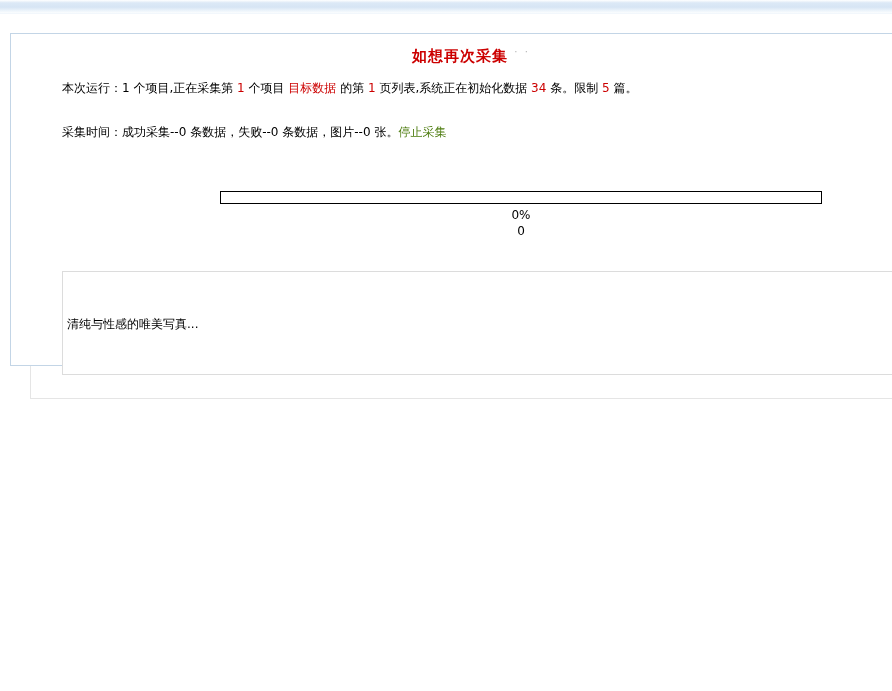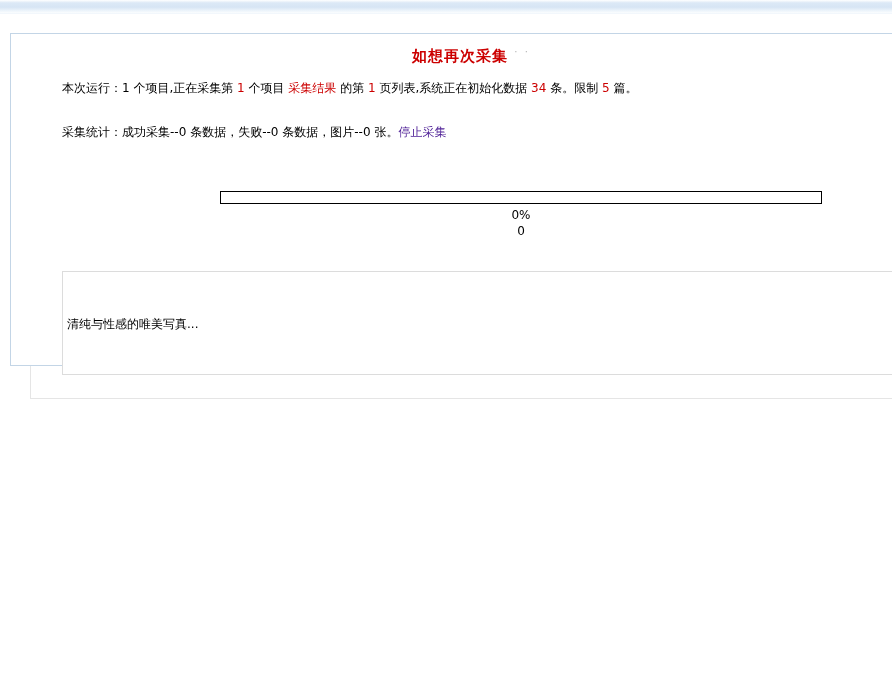--- a/index.html
+++ b/index.html
@@ -46,21 +46,21 @@
     font-weight: normal;
     letter-spacing: 2px;
     vertical-align: 6px;
   }
   .info-line {
     margin: 14px 0 0 51px;
     white-space: pre-wrap;
   }
   .info-line.second { margin-top: 13px; }
   .red { color: #cc0000; }
-  .stop-link { color: #4c1d95; cursor: pointer; font-family: Liberation Serif, serif; }
+  .stop-link { color: #4d7c0f; cursor: pointer; font-family: Liberation Serif, serif; }
   .wide {
     margin-left: 51px;
     width: 918px;
     text-align: center;
   }
   .progress-outer {
     margin: 36px auto 0 auto;
     width: 600px;
     height: 11px;
     border: 1px solid #000000;
@@ -107,24 +107,24 @@
 
 <div class="topbar"></div>
 
 <div class="container">
 
   <div class="title-row">
     <span>如想再次采集</span>
     <span class="title-dots">· ·</span>
   </div>
 
-  <div class="info-line"><span>本次运行：1 个项目,正在采集第 </span><span class="red">1</span><span> 个项目 </span><span class="red">采集结果</span><span> 的第 </span><span class="red">1</span><span> 页列表,系统正在初始化数据 </span><span class="red">34</span><span> 条。限制 </span><span class="red">5</span><span> 篇。</span>
+  <div class="info-line"><span>本次运行：1 个项目,正在采集第 </span><span class="red">1</span><span> 个项目 </span><span class="red">目标数据</span><span> 的第 </span><span class="red">1</span><span> 页列表,系统正在初始化数据 </span><span class="red">34</span><span> 条。限制 </span><span class="red">5</span><span> 篇。</span>
   </div>
 
-  <div class="info-line second"><span>采集统计：成功采集--</span><span>0</span><span> 条数据，失败--</span><span>0</span><span> 条数据，图片--</span><span>0</span><span> 张。</span><span class="stop-link">停止采集</span>
+  <div class="info-line second"><span>采集时间：成功采集--</span><span>0</span><span> 条数据，失败--</span><span>0</span><span> 条数据，图片--</span><span>0</span><span> 张。</span><span class="stop-link">停止采集</span>
   </div>
 
   <div class="wide">
     <div class="progress-outer">
       <div class="progress-inner"></div>
     </div>
     <div class="pct">0%</div>
     <div class="cnt">0</div>
 
     <div class="msgbox">

